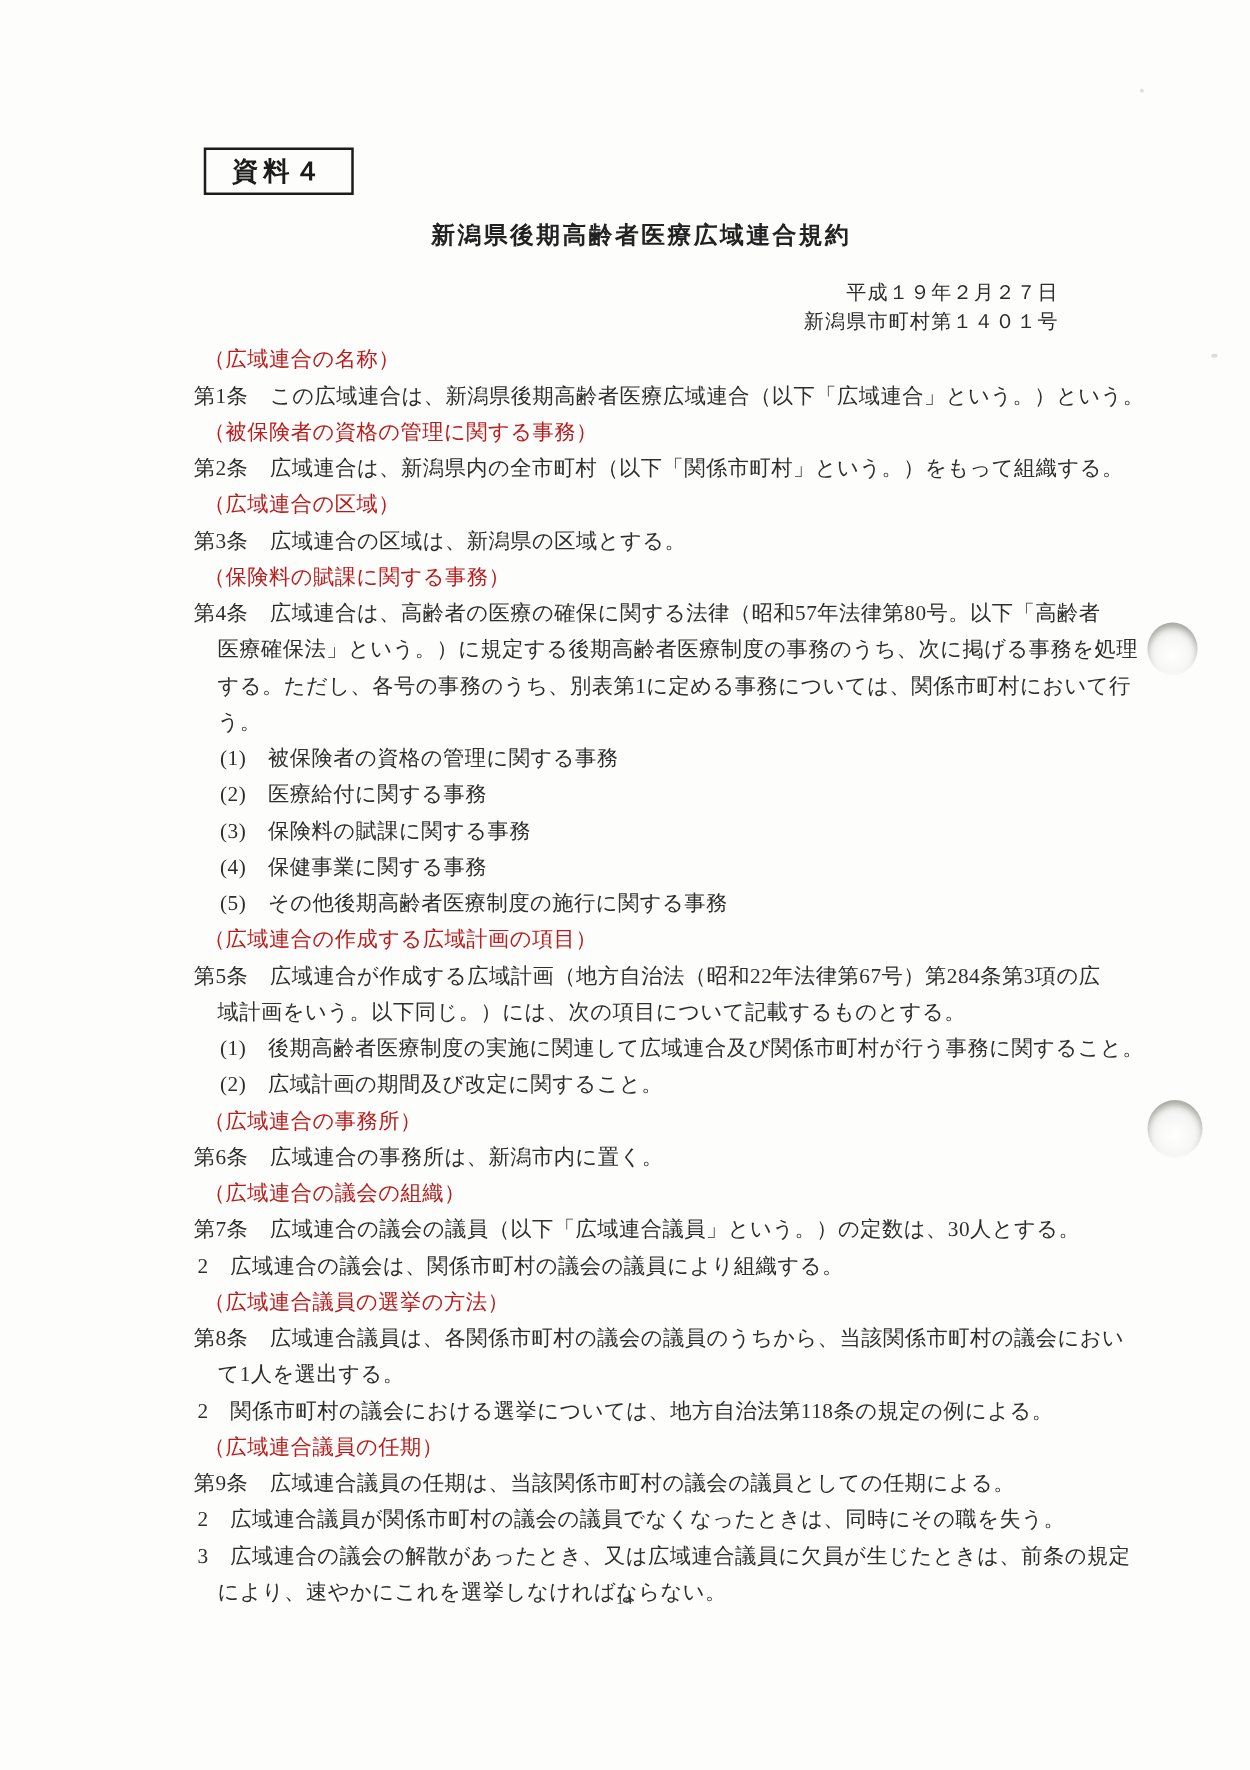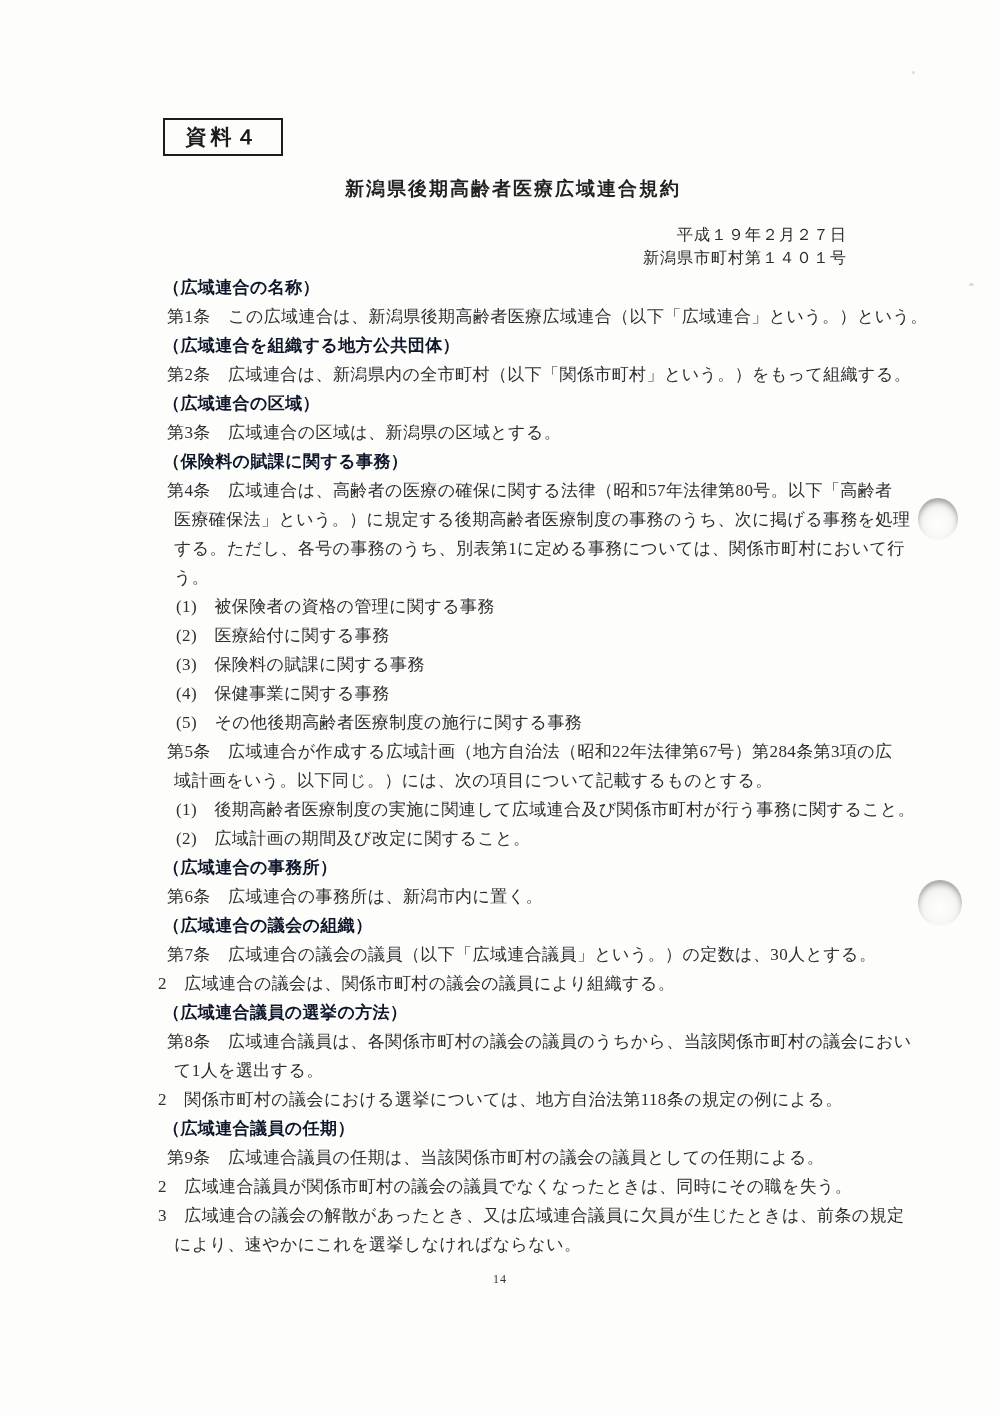--- a/index.html
+++ b/index.html
@@ -65,24 +65,24 @@
   }
   .ln {
     font-size: 17px;
     line-height: 29px;
     white-space: nowrap;
     letter-spacing: 0.4px;
     color: #2e2e2e;
   }
   .ln-h {
     padding-left: 8px;
-    font-weight: 700;
-    color: #0f172a;
+    font-weight: 400;
+    color: #b91c1c;
   }
-  .ln-a { padding-left: 0; margin-left: 12px; }
+  .ln-a { padding-left: 0; }
   .ln-c { padding-left: 19px; }
   .ln-li { padding-left: 21px; }
   .ln-n { padding-left: 3px; }
   .page-num {
     position: absolute;
     left: 0;
     top: 1272px;
     width: 1000px;
     text-align: center;
     font-size: 12px;
@@ -116,34 +116,35 @@
     <div class="doc-title">新潟県後期高齢者医療広域連合規約</div>
 
     <div class="doc-dates">
       <div>平成１９年２月２７日</div>
       <div>新潟県市町村第１４０１号</div>
     </div>
 
     <div class="body-block">
       <div class="ln ln-h">（広域連合の名称）</div>
       <div class="ln ln-a">第1条　この広域連合は、新潟県後期高齢者医療広域連合（以下「広域連合」という。）という。</div>
-      <div class="ln ln-h">（広域連合を組織する地方公共団体）</div>
+      <div class="ln ln-h">（被保険者の資格の管理に関する事務）</div>
       <div class="ln ln-a">第2条　広域連合は、新潟県内の全市町村（以下「関係市町村」という。）をもって組織する。</div>
       <div class="ln ln-h">（広域連合の区域）</div>
       <div class="ln ln-a">第3条　広域連合の区域は、新潟県の区域とする。</div>
       <div class="ln ln-h">（保険料の賦課に関する事務）</div>
       <div class="ln ln-a">第4条　広域連合は、高齢者の医療の確保に関する法律（昭和57年法律第80号。以下「高齢者</div>
       <div class="ln ln-c">医療確保法」という。）に規定する後期高齢者医療制度の事務のうち、次に掲げる事務を処理</div>
       <div class="ln ln-c">する。ただし、各号の事務のうち、別表第1に定める事務については、関係市町村において行</div>
       <div class="ln ln-c">う。</div>
       <div class="ln ln-li">(1)　被保険者の資格の管理に関する事務</div>
       <div class="ln ln-li">(2)　医療給付に関する事務</div>
       <div class="ln ln-li">(3)　保険料の賦課に関する事務</div>
       <div class="ln ln-li">(4)　保健事業に関する事務</div>
       <div class="ln ln-li">(5)　その他後期高齢者医療制度の施行に関する事務</div>
+      <div class="ln ln-h">（広域連合の作成する広域計画の項目）</div>
       <div class="ln ln-a">第5条　広域連合が作成する広域計画（地方自治法（昭和22年法律第67号）第284条第3項の広</div>
       <div class="ln ln-c">域計画をいう。以下同じ。）には、次の項目について記載するものとする。</div>
       <div class="ln ln-li">(1)　後期高齢者医療制度の実施に関連して広域連合及び関係市町村が行う事務に関すること。</div>
       <div class="ln ln-li">(2)　広域計画の期間及び改定に関すること。</div>
       <div class="ln ln-h">（広域連合の事務所）</div>
       <div class="ln ln-a">第6条　広域連合の事務所は、新潟市内に置く。</div>
       <div class="ln ln-h">（広域連合の議会の組織）</div>
       <div class="ln ln-a">第7条　広域連合の議会の議員（以下「広域連合議員」という。）の定数は、30人とする。</div>
       <div class="ln ln-n">2　広域連合の議会は、関係市町村の議会の議員により組織する。</div>
       <div class="ln ln-h">（広域連合議員の選挙の方法）</div>

